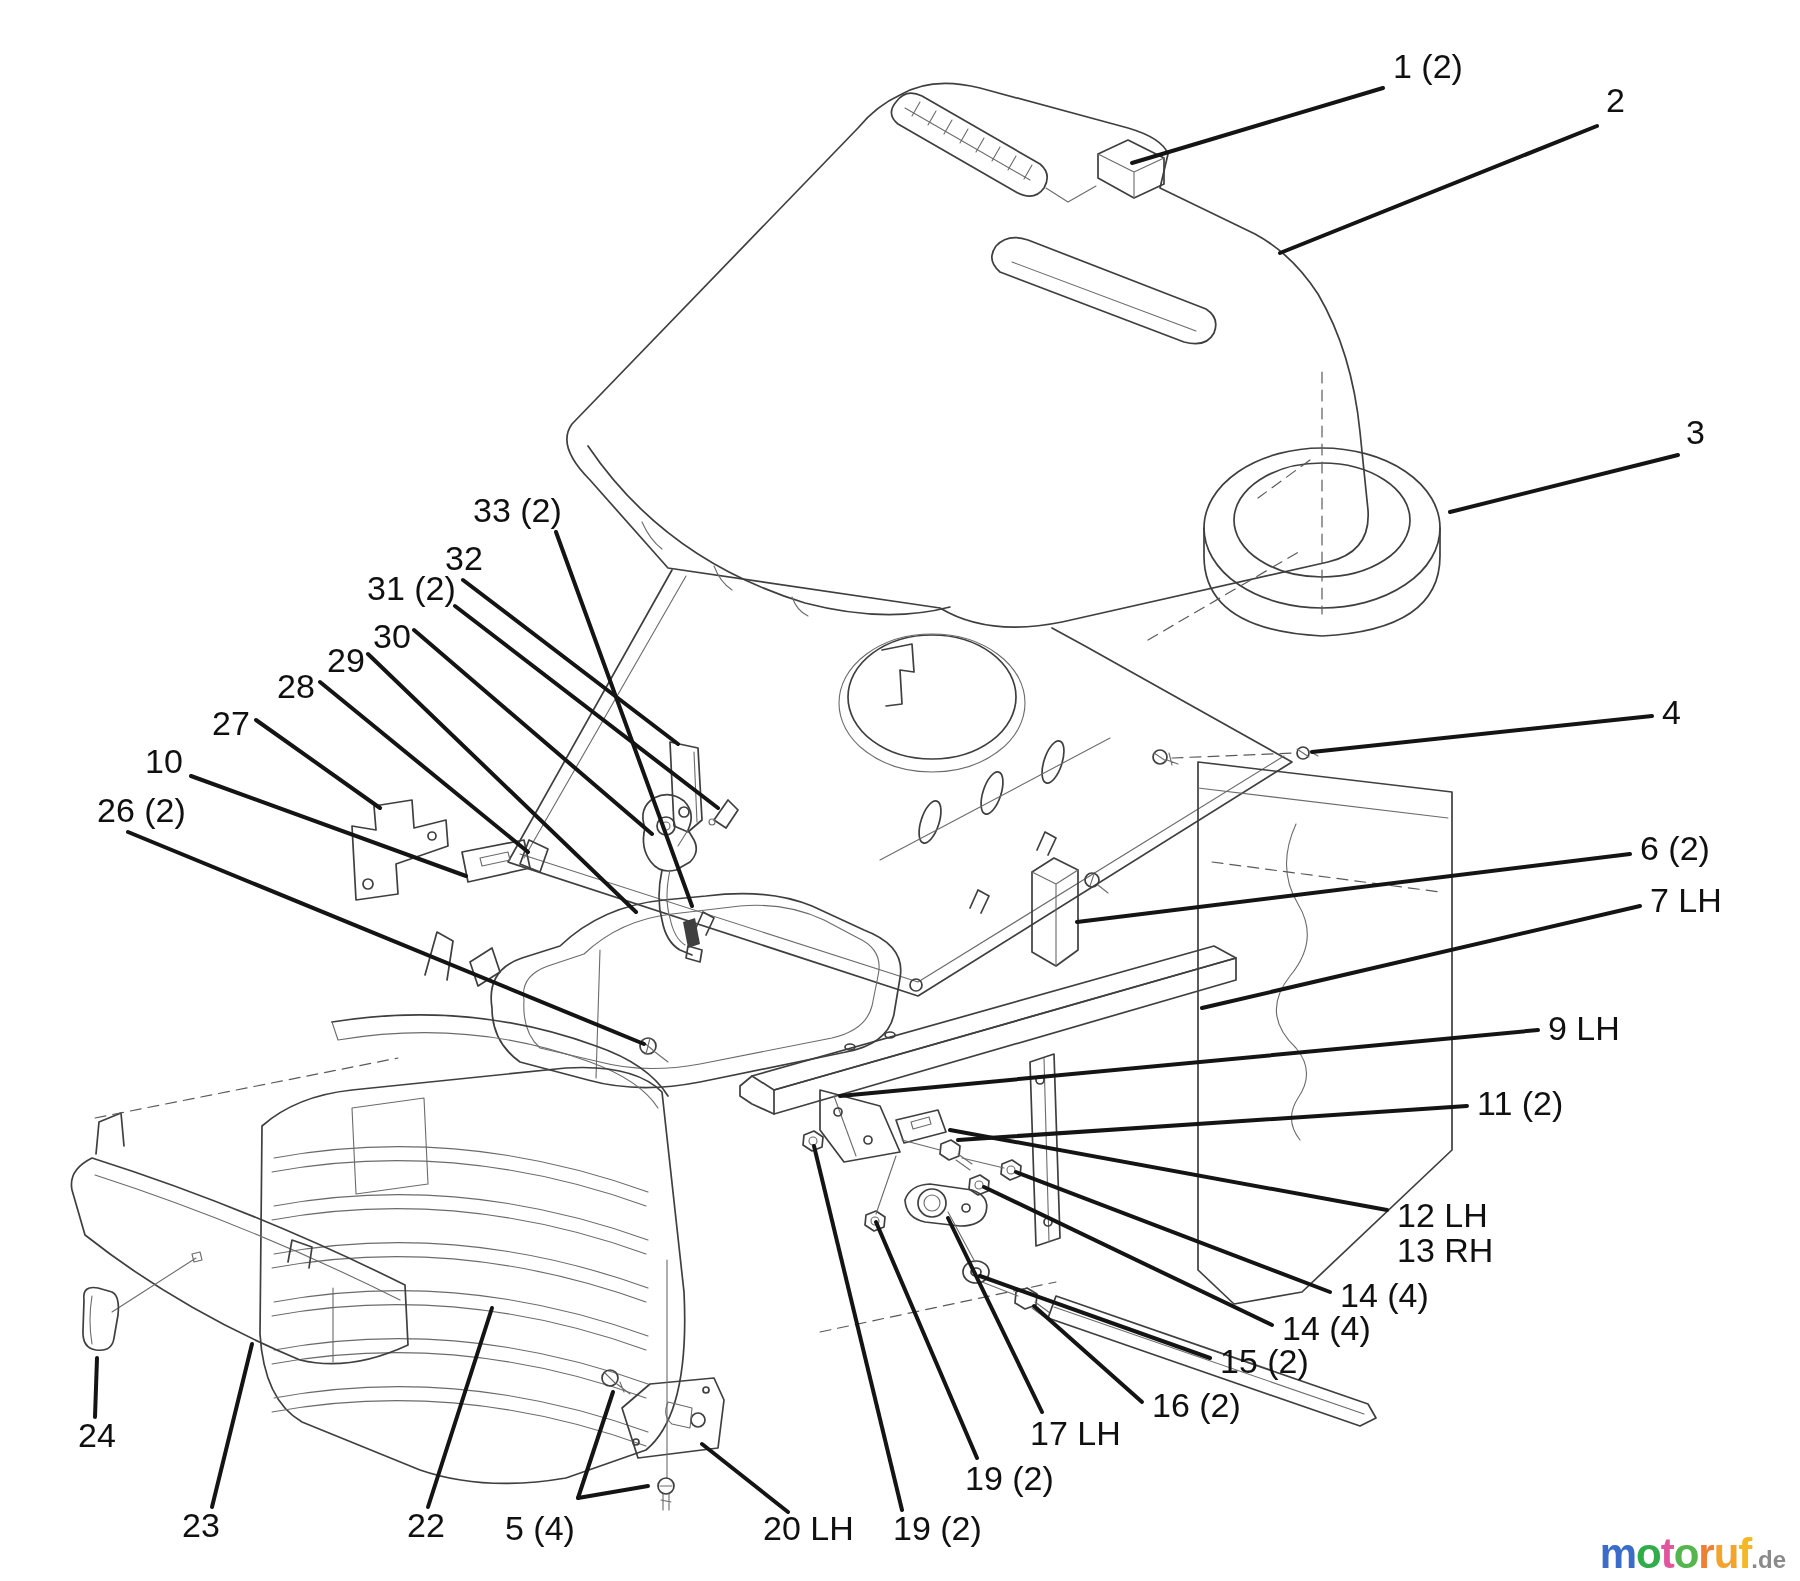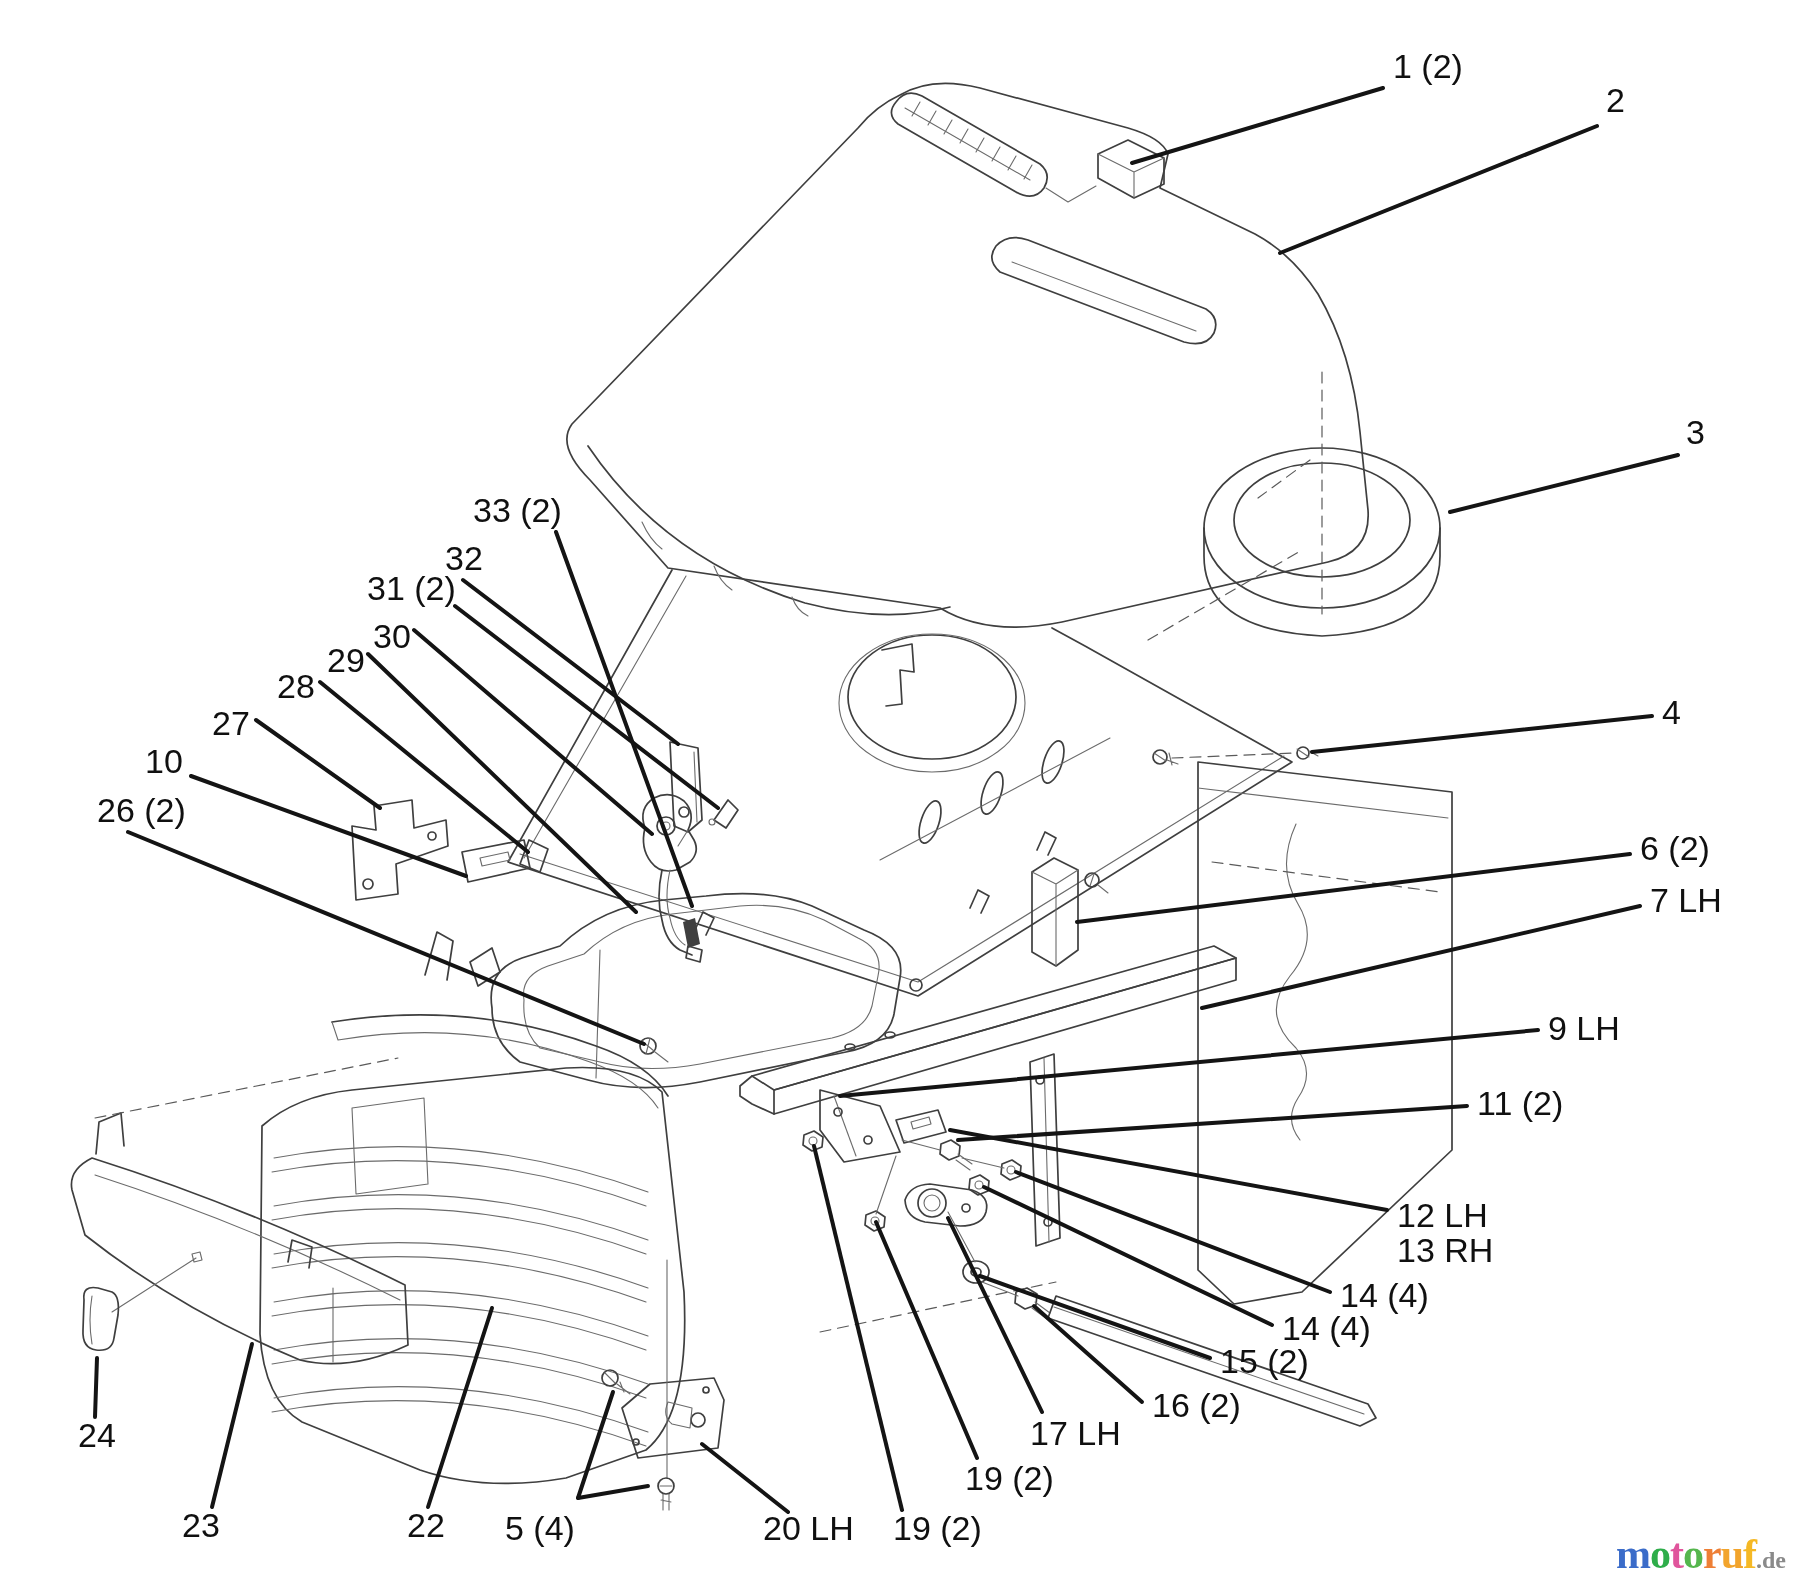--- a/index.html
+++ b/index.html
@@ -11,21 +11,21 @@
   
   .art{stroke:#3f3f3f;stroke-width:1.7;fill:none;stroke-linecap:round;stroke-linejoin:round;}
   .art .thin{stroke:#6b6b6b;stroke-width:1.1;}
   .art .dashed{stroke:#5a5a5a;stroke-width:1.2;stroke-dasharray:11 7;}
   .art .solidfill{fill:#3f3f3f;stroke:none;}
   #leader-lines line{stroke:#141414;stroke-width:4;stroke-linecap:round;}
   #callout-labels text{font-family:"Liberation Sans",sans-serif;font-size:34px;fill:#101010;}
   
   .watermark{
     position:absolute;right:14px;bottom:6px;
-    font-family:Liberation Serif, serif;font-weight:bold;font-size:42px;line-height:1;
+    font-family:Liberation Sans, sans-serif;font-weight:bold;font-size:42px;line-height:1;
     letter-spacing:-1px;user-select:none;
   }
   .watermark .wm-suffix{font-size:24px;font-weight:bold;letter-spacing:0;}
 </style>
 </head>
 <body>
 
 <svg id="diagram-svg" width="1800" height="1581" viewBox="0 0 1800 1581" xmlns="http://www.w3.org/2000/svg">
 
   <g class="art">

